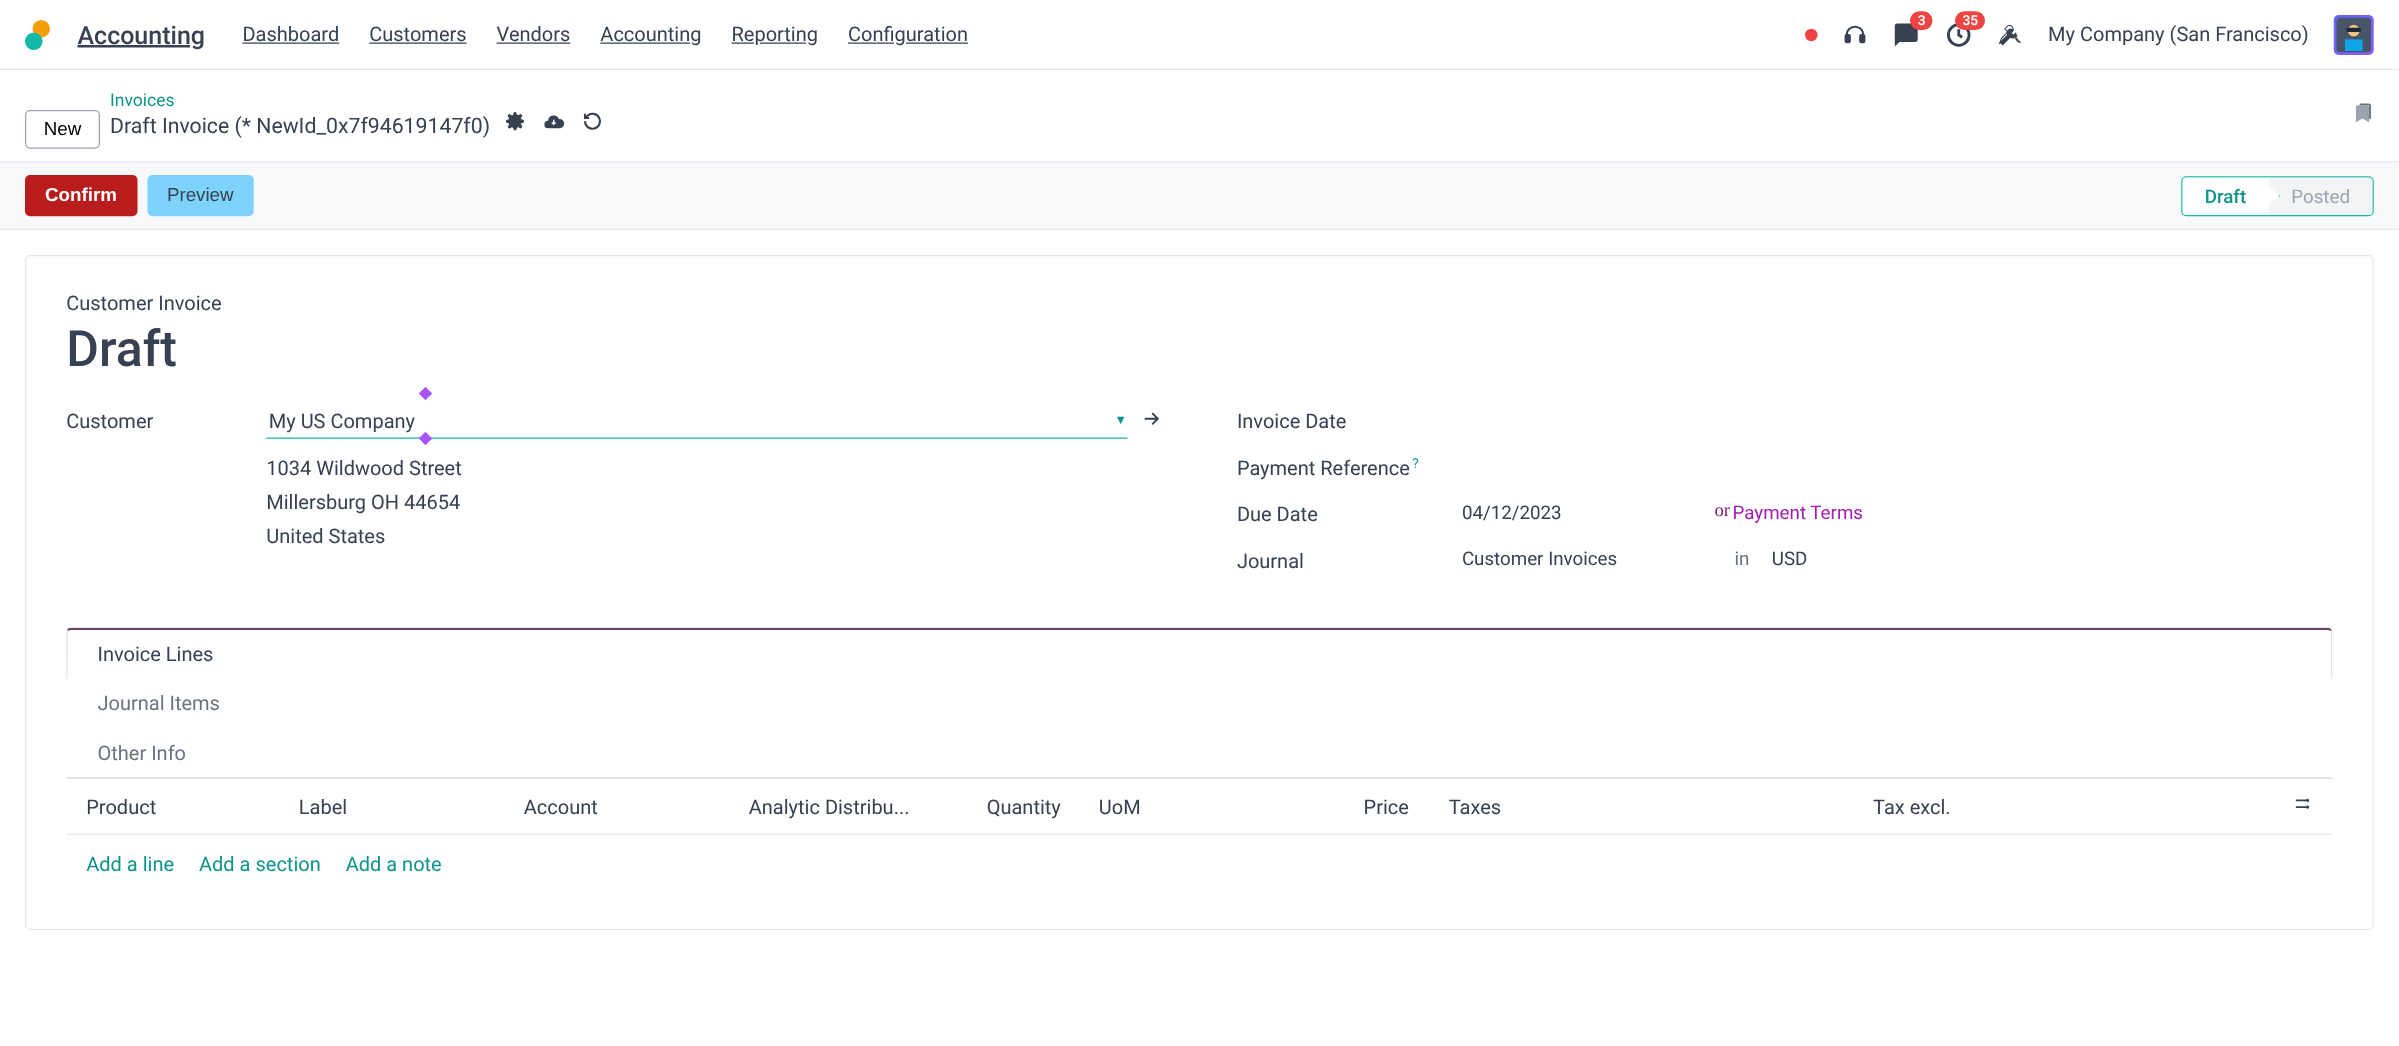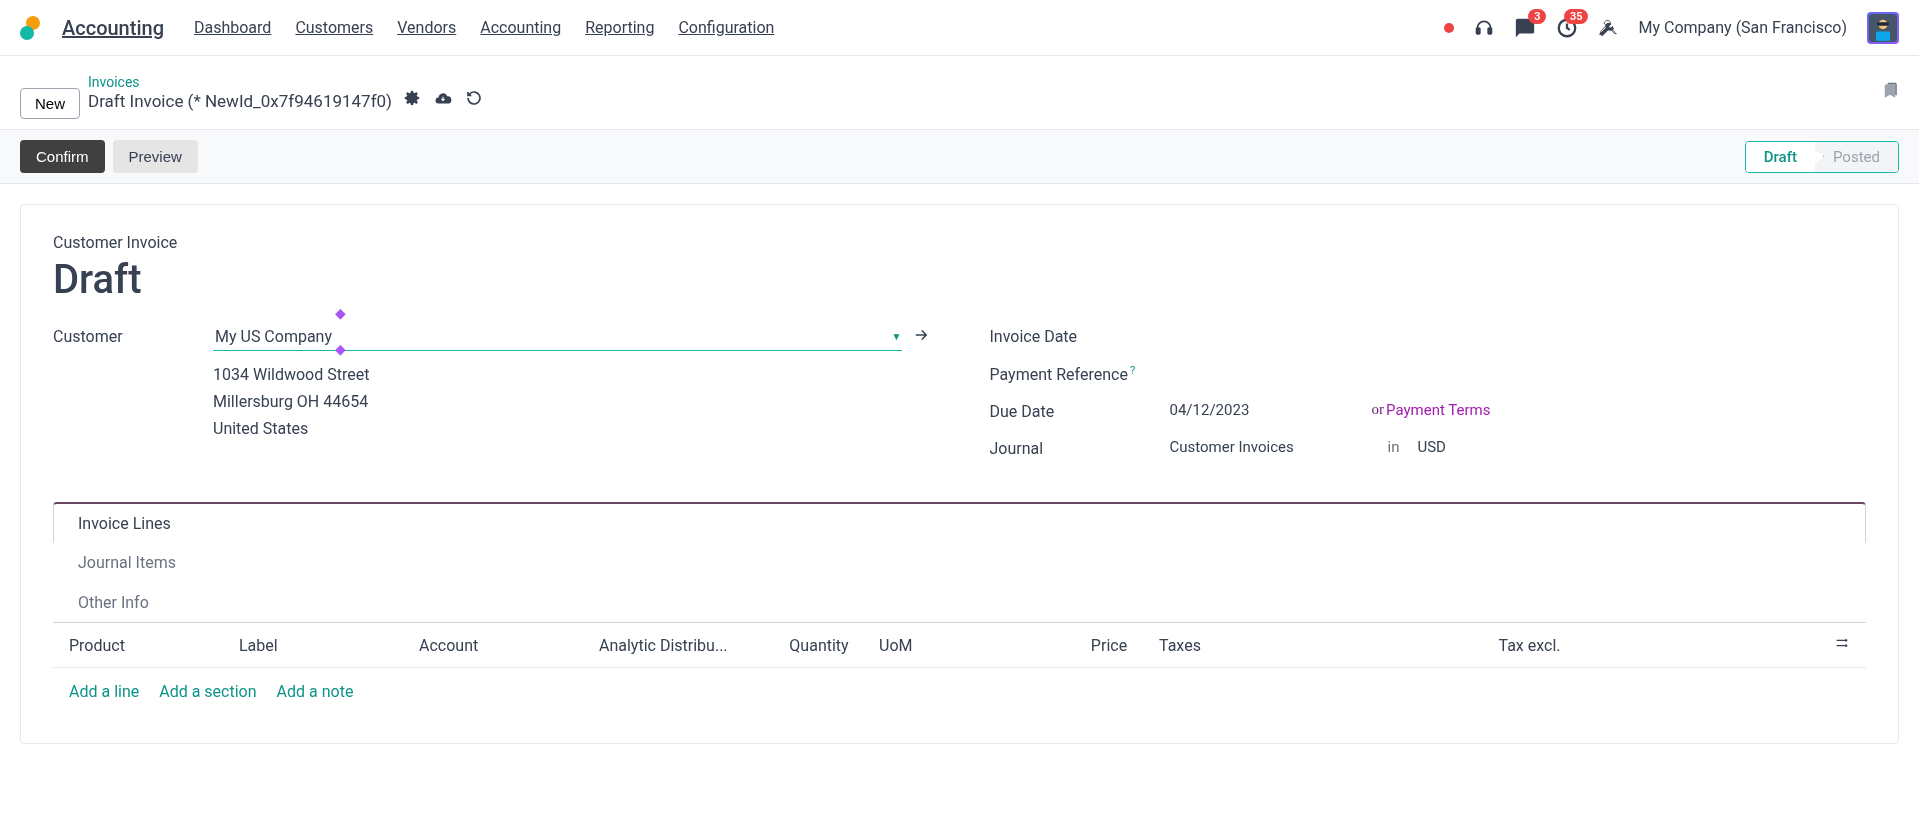--- a/index.html
+++ b/index.html
@@ -28,22 +28,22 @@
 .breadcrumb-stack { display: flex; flex-direction: column; }
 .breadcrumb-link { color: #0d9488; font-size: 14px; cursor: pointer; }
 .breadcrumb-current { font-size: 17px; color: #374151; display: flex; align-items: center; gap: 12px; }
 .breadcrumb-icons { display: flex; gap: 14px; }
 .breadcrumb-icons svg { cursor: pointer; }
 .bookmark-icon { cursor: pointer; }
 
 
 .action-bar { display: flex; align-items: center; justify-content: space-between; padding: 10px 20px; background: #f8f9fa; border-top: 1px solid #e5e7eb; border-bottom: 1px solid #e5e7eb; }
 .action-left { display: flex; gap: 8px; }
-.btn-confirm { background: #404040; color: #fff; border: none; padding: 8px 16px; border-radius: 4px; font-size: 15px; cursor: pointer; }
-.btn-preview { background: #e5e5e5; color: #374151; border: none; padding: 8px 16px; border-radius: 4px; font-size: 15px; cursor: pointer; }
+.btn-confirm { background: #b91c1c; color: #fff; border: none; padding: 8px 16px; border-radius: 4px; font-size: 15px; cursor: pointer; font-weight: bold; }
+.btn-preview { background: #7dd3fc; color: #374151; border: none; padding: 8px 16px; border-radius: 4px; font-size: 15px; cursor: pointer; }
 .status-bar { display: flex; border: 1px solid #14b8a6; border-radius: 4px; overflow: hidden; }
 .status-step { padding: 6px 18px; font-size: 15px; position: relative; }
 .status-step.active { color: #0d9488; background: #fff; font-weight: 500; }
 .status-step.inactive { color: #9ca3af; background: #f3f4f6; }
 .status-step.active::after { content:''; position:absolute; right:-9px; top:0; bottom:0; width:18px; background:#fff; clip-path: polygon(0 0, 100% 50%, 0 100%); border-right:1px solid #14b8a6; z-index:1; }
 
 
 .form-wrap { padding: 20px; }
 .form-sheet { border: 1px solid #e5e7eb; border-radius: 4px; padding: 28px 32px; background: #fff; }
 .doc-type { font-size: 16px; color: #374151; margin-bottom: 4px; }

